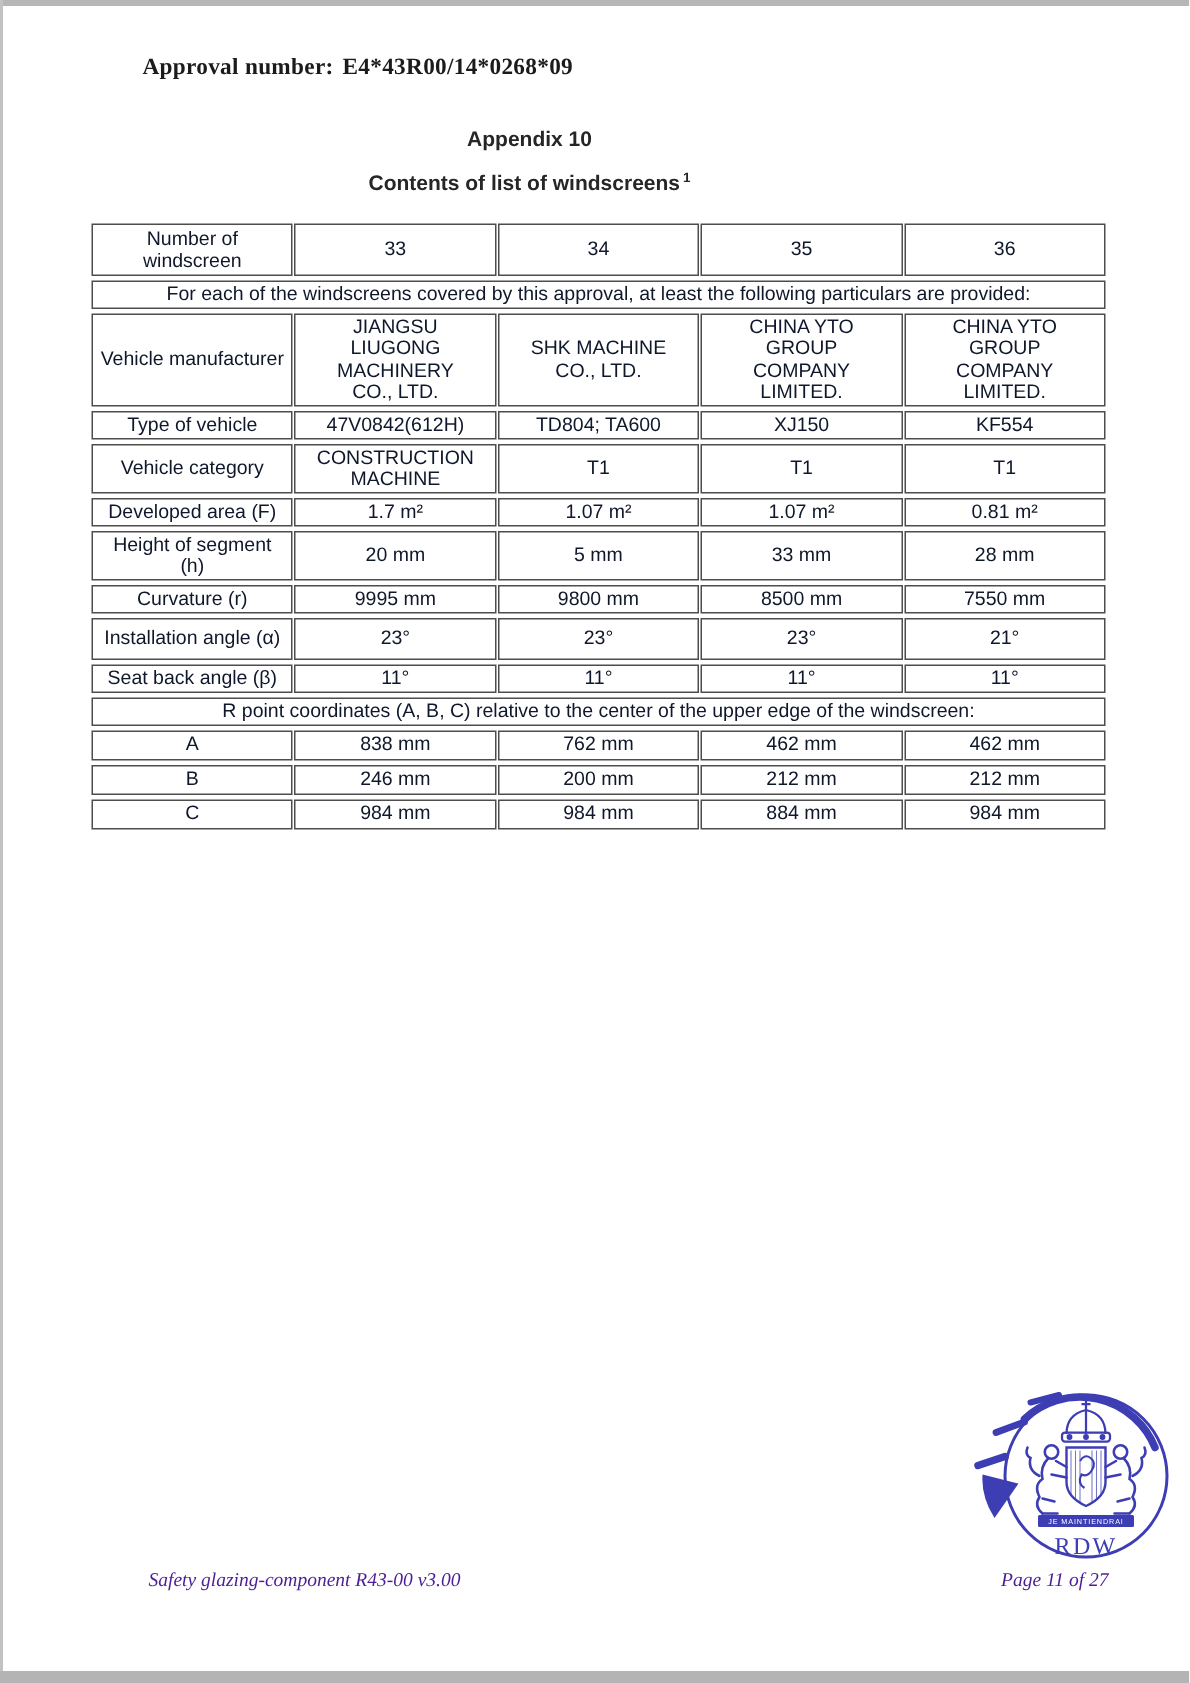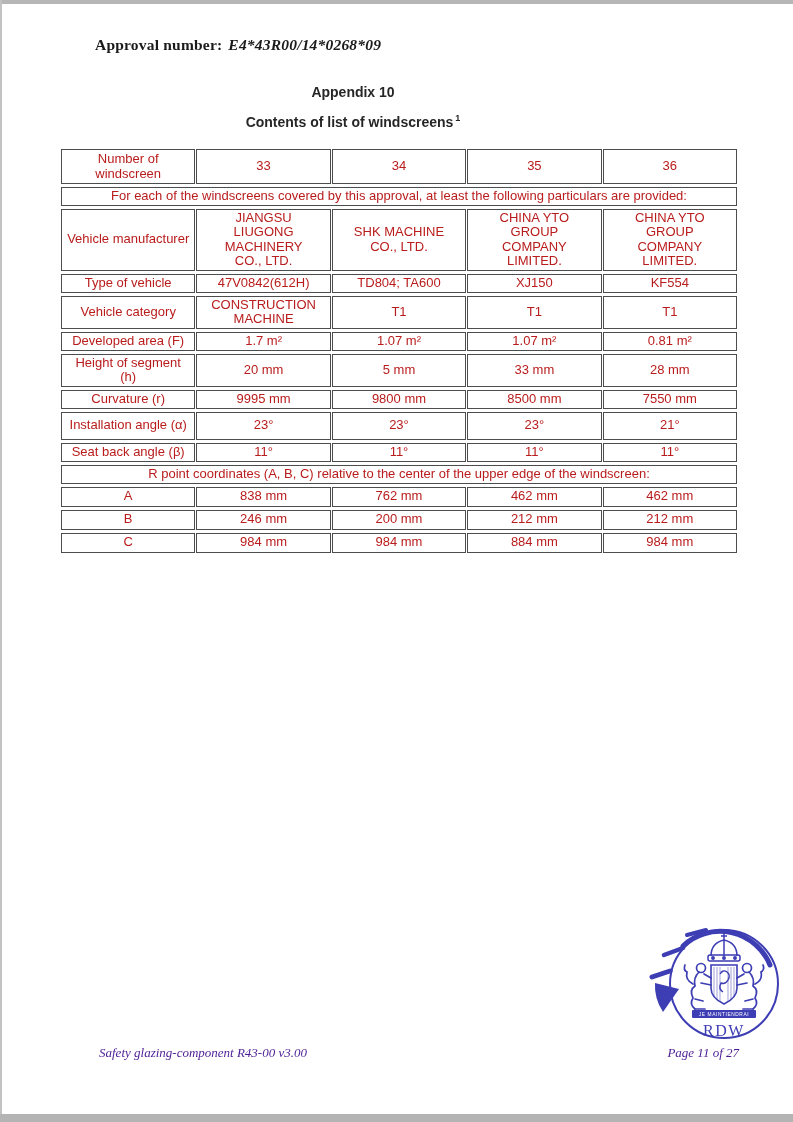--- a/index.html
+++ b/index.html
@@ -16,37 +16,37 @@
   .edge-top    { position: absolute; left: 0; top: 0; width: 793px; height: 4px; background: #b6b6b6; }
   .edge-bottom { position: absolute; left: 0; top: 1114px; width: 793px; height: 8px; background: #b4b4b4; }
   .edge-left   { position: absolute; left: 0; top: 0; width: 2px; height: 1122px; background: #c2c2c2; }
 
   .approval-line {
     position: absolute; left: 95px; top: 36px;
     font-family: "Liberation Serif", serif;
     font-weight: bold; font-size: 15.5px; color: #1b1b1b;
     letter-spacing: 0.2px;
   }
-  .approval-line .num { margin-left: 6px; font-style: italic; }
+  .approval-line .num { margin-left: 6px; }
 
   .doc-title, .doc-subtitle {
     position: absolute; left: 0; width: 706px; text-align: center;
     font-weight: bold; font-size: 14px; color: #262626;
   }
   .doc-title    { top: 84px; }
   .doc-subtitle { top: 113px; }
   .doc-subtitle sup { font-size: 9px; margin-left: 2px; }
 
   .table-wrap { position: absolute; left: 60px; top: 146px; }
   table.ws {
     border-collapse: separate;
     border-spacing: 1px 3px;
     table-layout: fixed;
     width: 678px;
-    font-size: 13px; color: #b91c1c;
+    font-size: 13px; color: #0f172a;
   }
   table.ws td {
     border: 1px solid #4d4d4d;
     text-align: center;
     vertical-align: middle;
     padding: 1px 5px;
     line-height: 14.5px;
     overflow: hidden;
   }
   table.ws col { width: 20%; }

